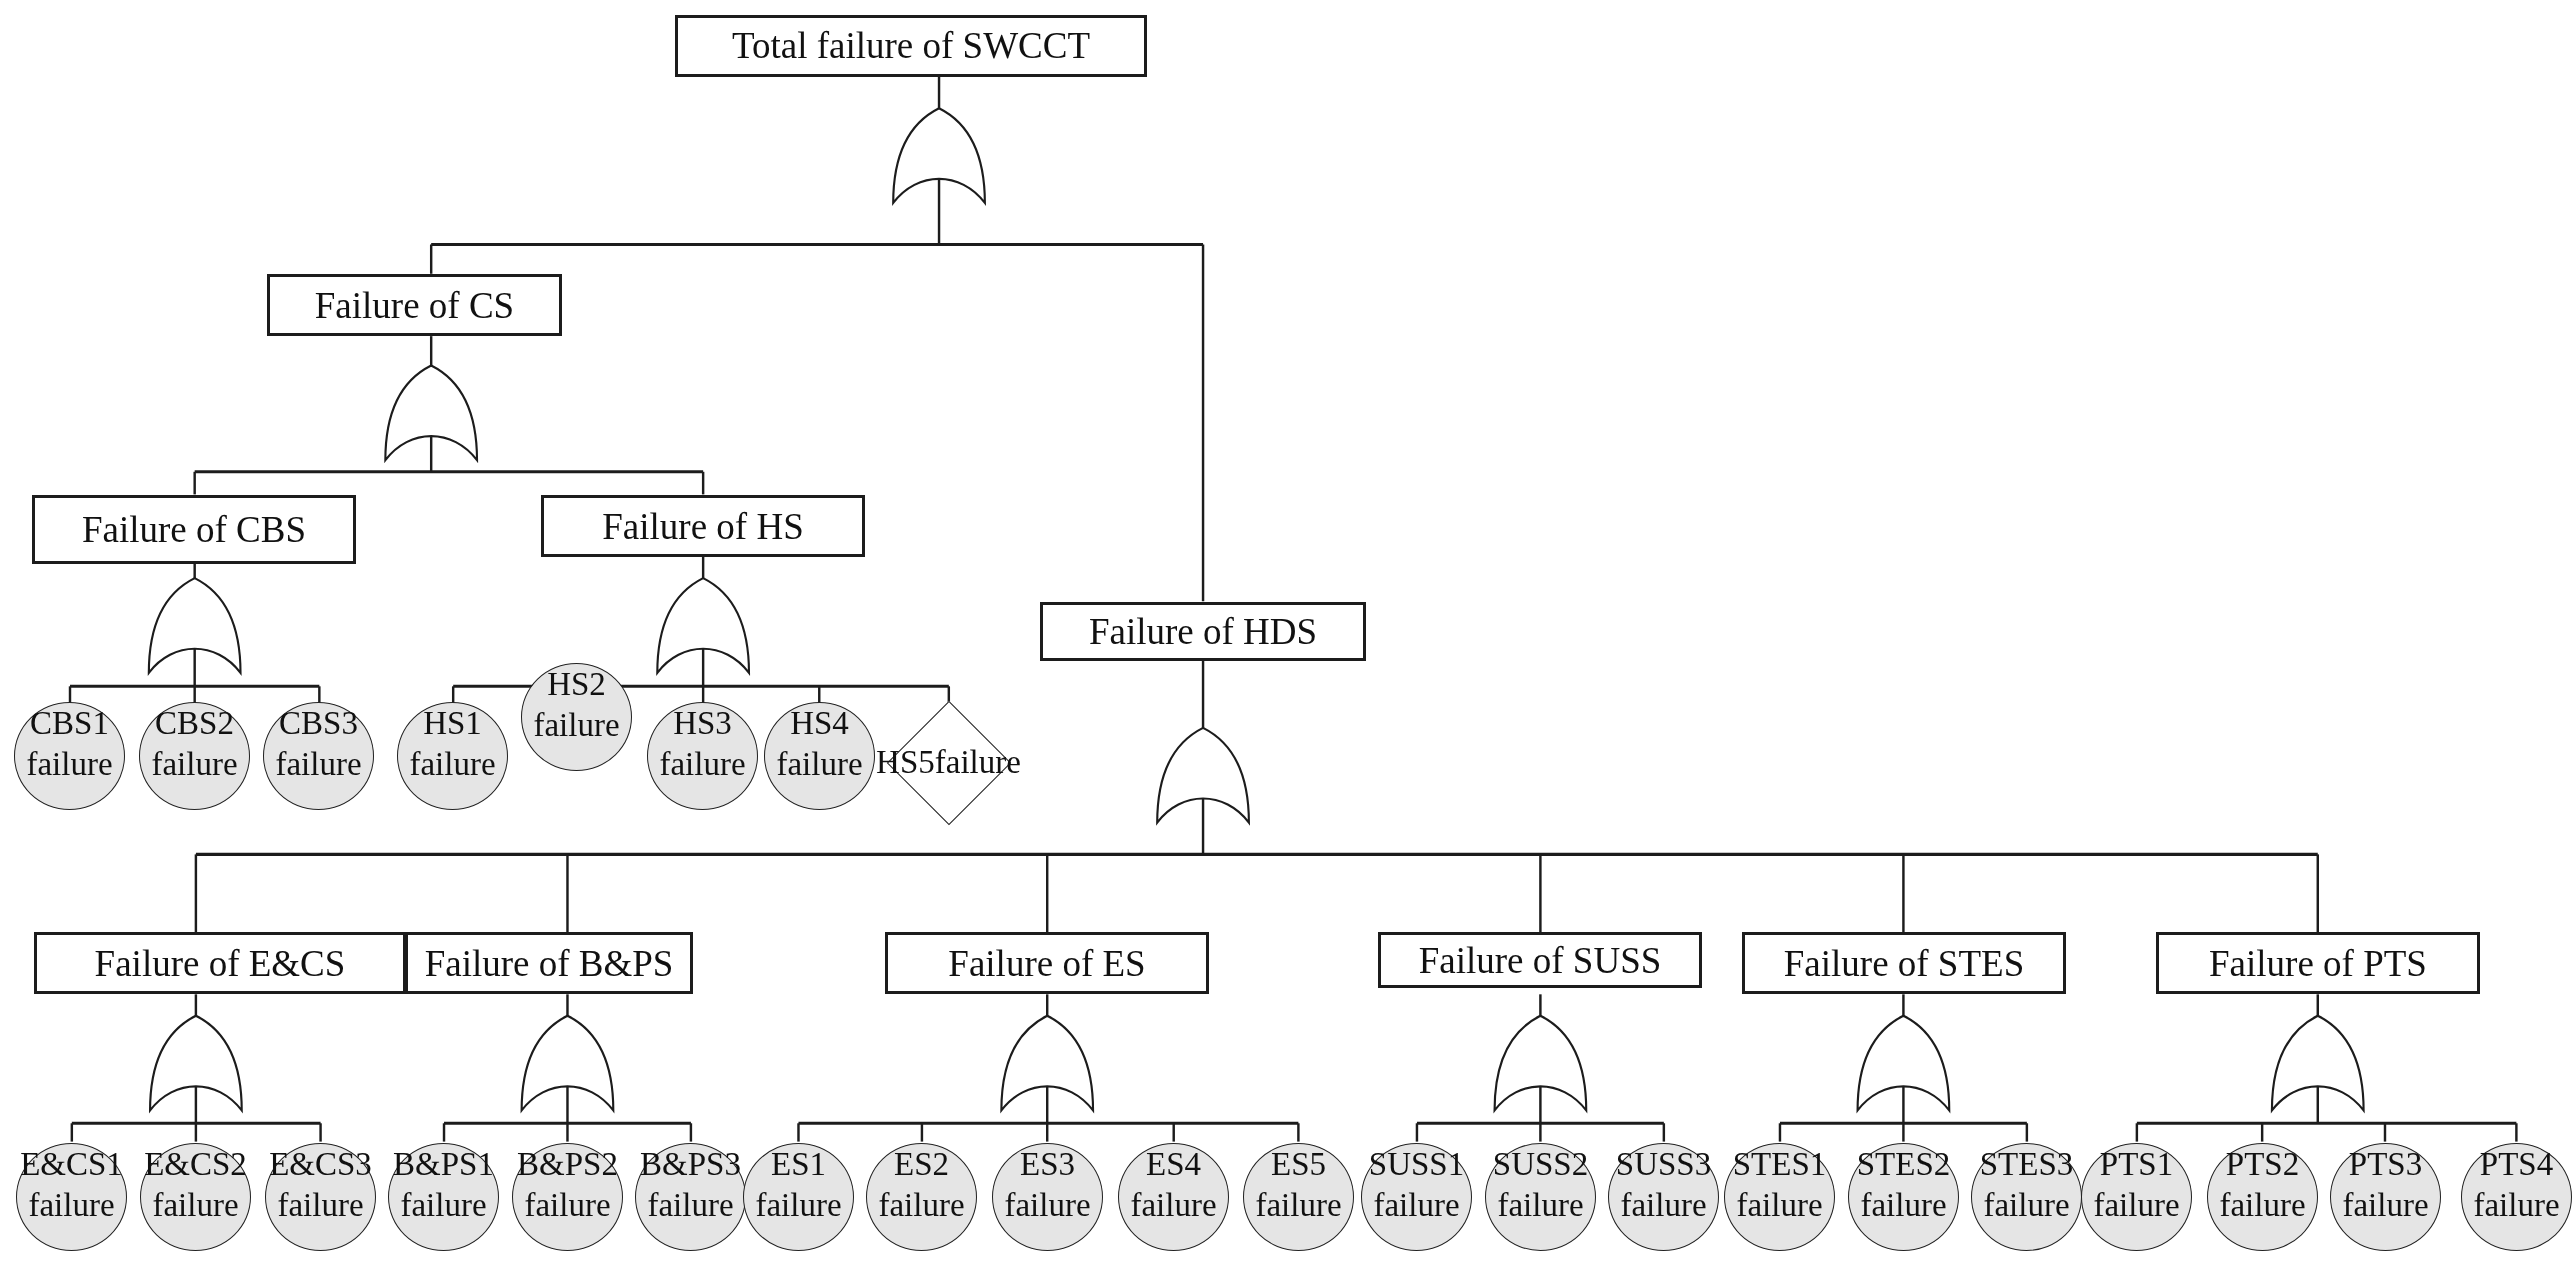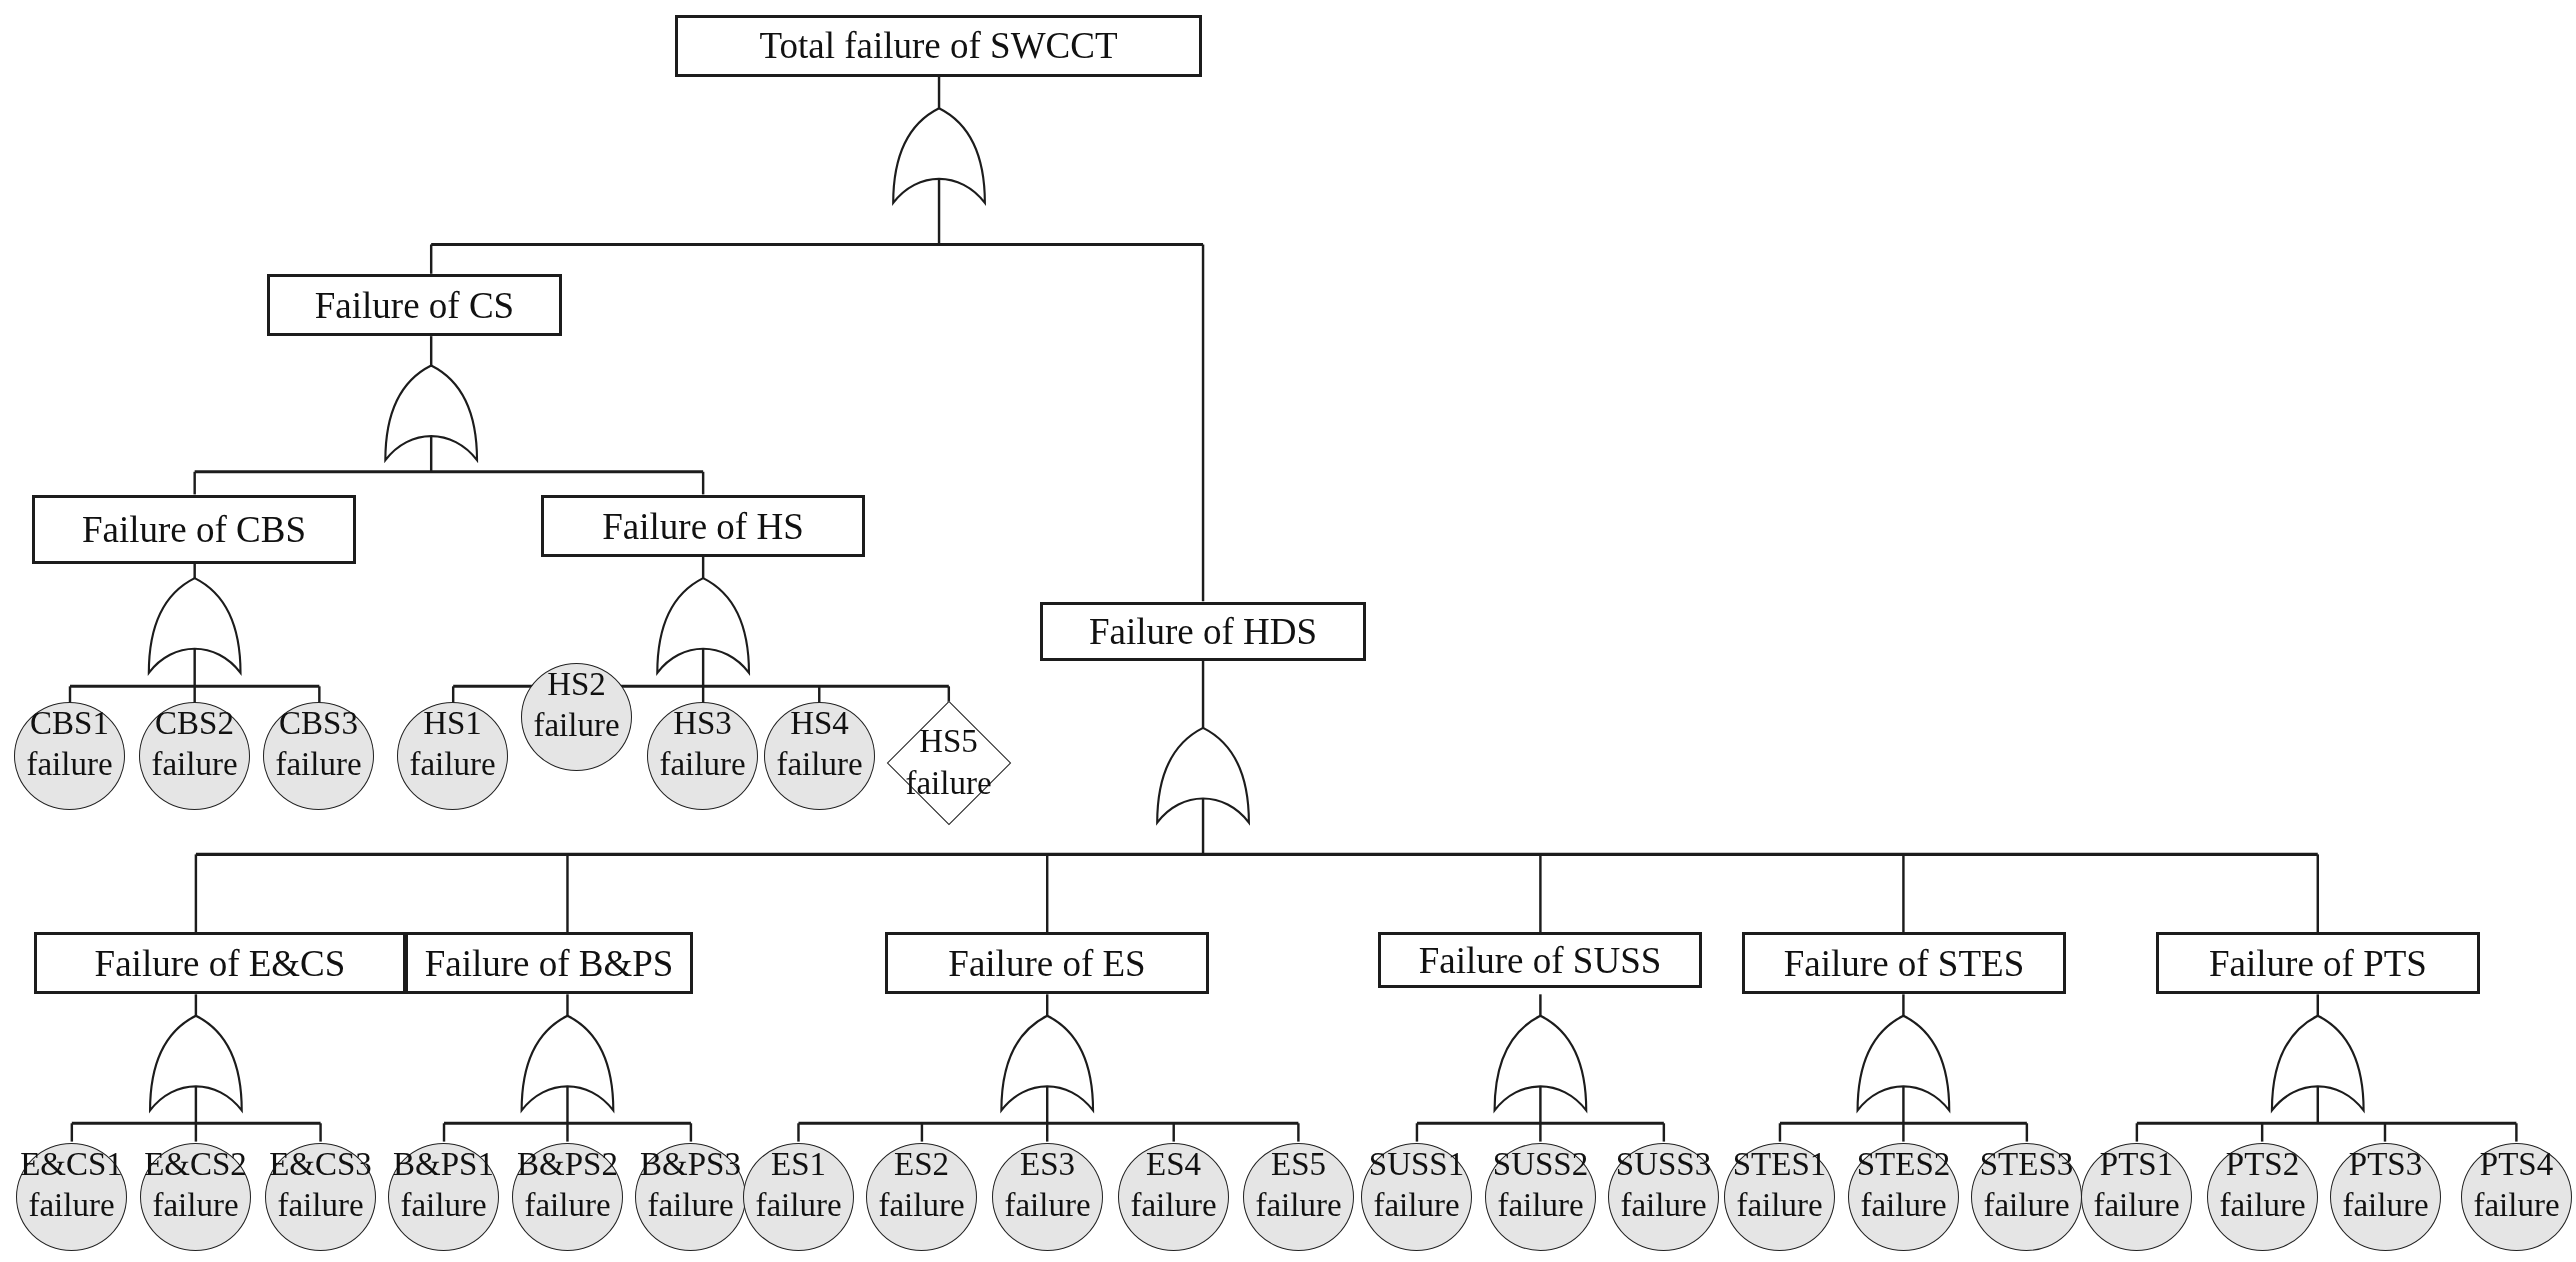--- a/index.html
+++ b/index.html
@@ -10,21 +10,21 @@
        display:flex;align-items:center;justify-content:center;font-size:37px;
        white-space:nowrap;}
   .event{position:absolute;box-sizing:border-box;width:111px;height:108px;
        border:1.8px solid #222;border-radius:50%;background:#e5e5e5;
        display:flex;flex-direction:column;align-items:center;
        font-size:33px;line-height:1.25;text-align:center;white-space:nowrap;}
   .diamond{position:absolute;width:123px;height:123px;}
   .diamond .shape{position:absolute;left:17.7px;top:17.7px;width:88px;height:88px;
        box-sizing:border-box;border:1.8px solid #222;background:#fff;transform:rotate(45deg);}
   .diamond .txt{position:absolute;left:0;top:0;width:123px;height:123px;
-       display:flex;flex-direction:column;align-items:center;justify-content:center;
+       display:flex;flex-direction:row;align-items:center;justify-content:center;
        font-size:33px;line-height:1.25;text-align:center;white-space:nowrap;}
 </style>
 </head>
 <body>
 
 <svg id="lines" viewBox="0 0 4214 2065" xmlns="http://www.w3.org/2000/svg">
   <g stroke="#1c1c1c" stroke-width="5">
     <line x1="705" y1="400" x2="1968" y2="400"></line>
     <line x1="318" y1="772" x2="1150" y2="772"></line>
     <line x1="114" y1="1123" x2="522" y2="1123"></line>
@@ -111,21 +111,21 @@
     <path transform="translate(1968,1268.5)" d="M -75 77.5 C -75 5 -55 -50 0 -77.5 C 55 -50 75 5 75 77.5 C 35 25 -35 25 -75 77.5 Z"></path>
     <path transform="translate(320,1739.5)" d="M -75 77.5 C -75 5 -55 -50 0 -77.5 C 55 -50 75 5 75 77.5 C 35 25 -35 25 -75 77.5 Z"></path>
     <path transform="translate(928,1739.5)" d="M -75 77.5 C -75 5 -55 -50 0 -77.5 C 55 -50 75 5 75 77.5 C 35 25 -35 25 -75 77.5 Z"></path>
     <path transform="translate(1713,1739.5)" d="M -75 77.5 C -75 5 -55 -50 0 -77.5 C 55 -50 75 5 75 77.5 C 35 25 -35 25 -75 77.5 Z"></path>
     <path transform="translate(2520,1739.5)" d="M -75 77.5 C -75 5 -55 -50 0 -77.5 C 55 -50 75 5 75 77.5 C 35 25 -35 25 -75 77.5 Z"></path>
     <path transform="translate(3114,1739.5)" d="M -75 77.5 C -75 5 -55 -50 0 -77.5 C 55 -50 75 5 75 77.5 C 35 25 -35 25 -75 77.5 Z"></path>
     <path transform="translate(3792,1739.5)" d="M -75 77.5 C -75 5 -55 -50 0 -77.5 C 55 -50 75 5 75 77.5 C 35 25 -35 25 -75 77.5 Z"></path>
   </g>
 </svg>
 
-<div class="box" style="left:675px;top:14.7px;width:527px;height:62px">
+<div class="box" style="left:675px;top:14.7px;width:472px;height:62px">
   <span>Total failure of SWCCT</span>
   </div>
 <div class="box" style="left:267px;top:274px;width:295px;height:62px">
   <span>Failure of CS</span>
   </div>
 <div class="box" style="left:32px;top:495px;width:324px;height:69px">
   <span>Failure of CBS</span>
   </div>
 <div class="box" style="left:541px;top:495px;width:324px;height:62px">
   <span>Failure of HS</span>

